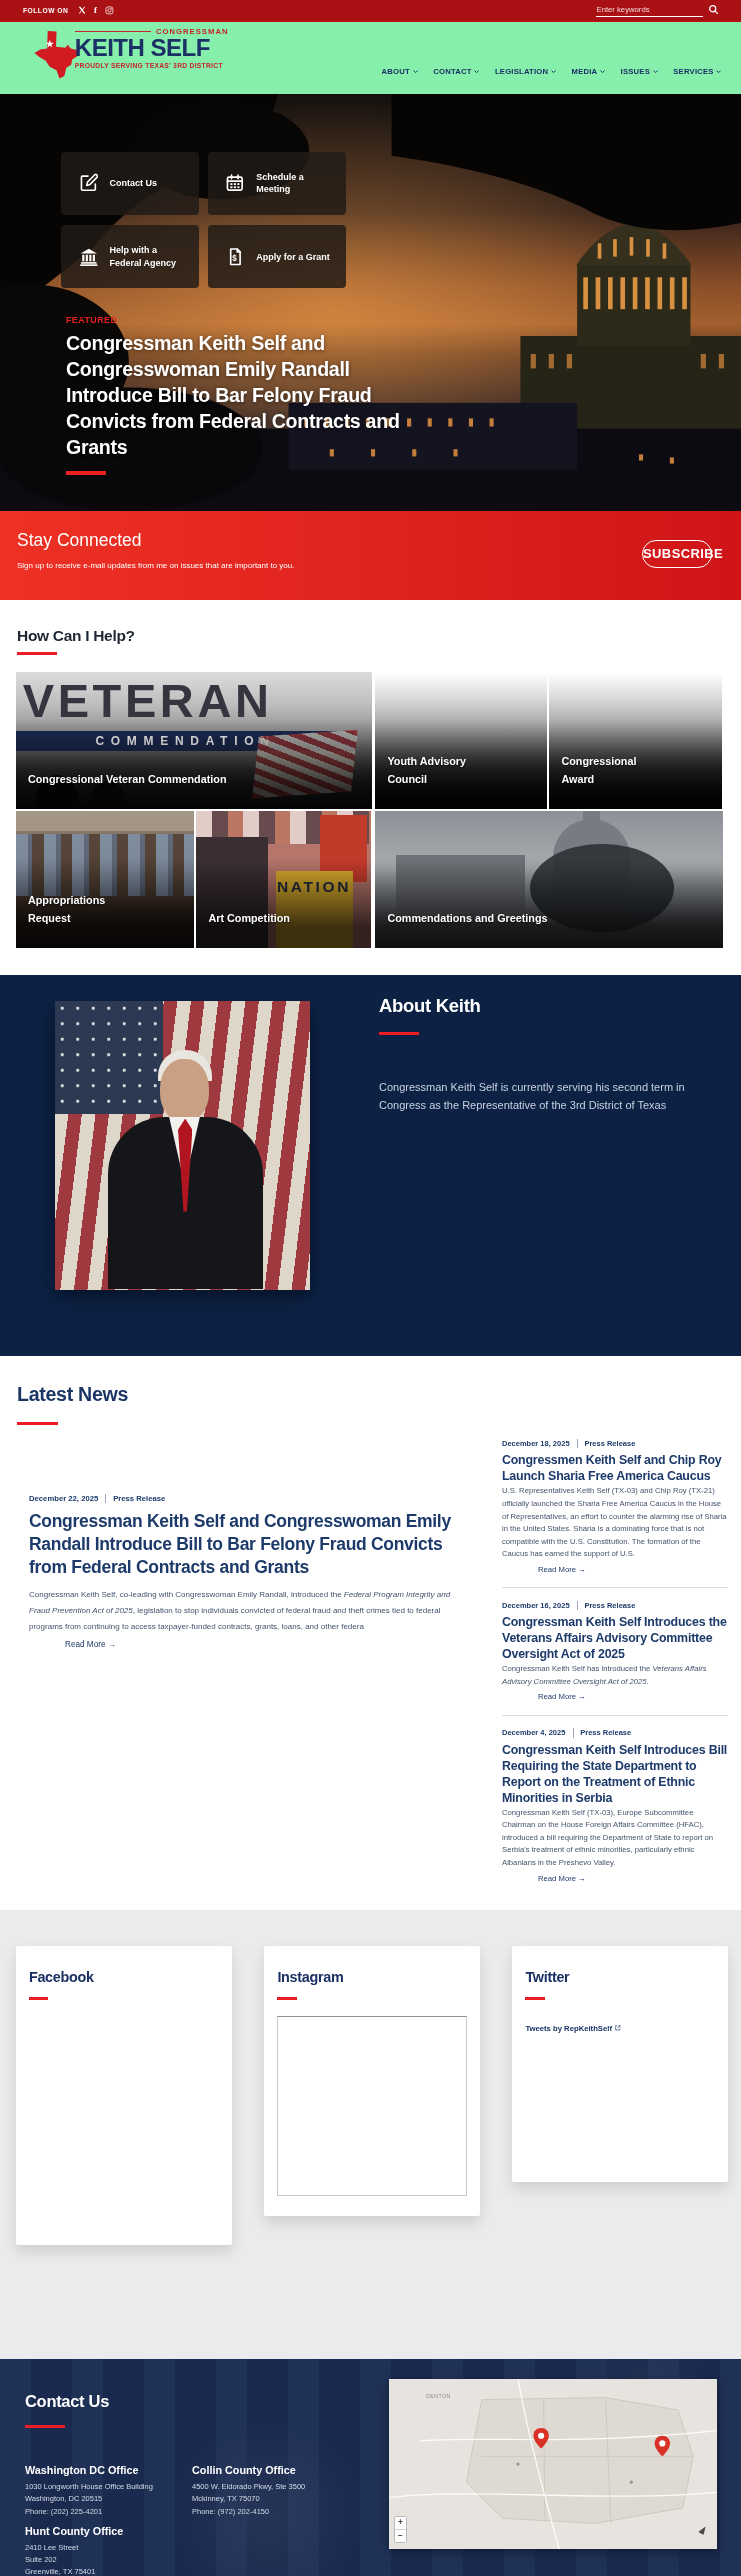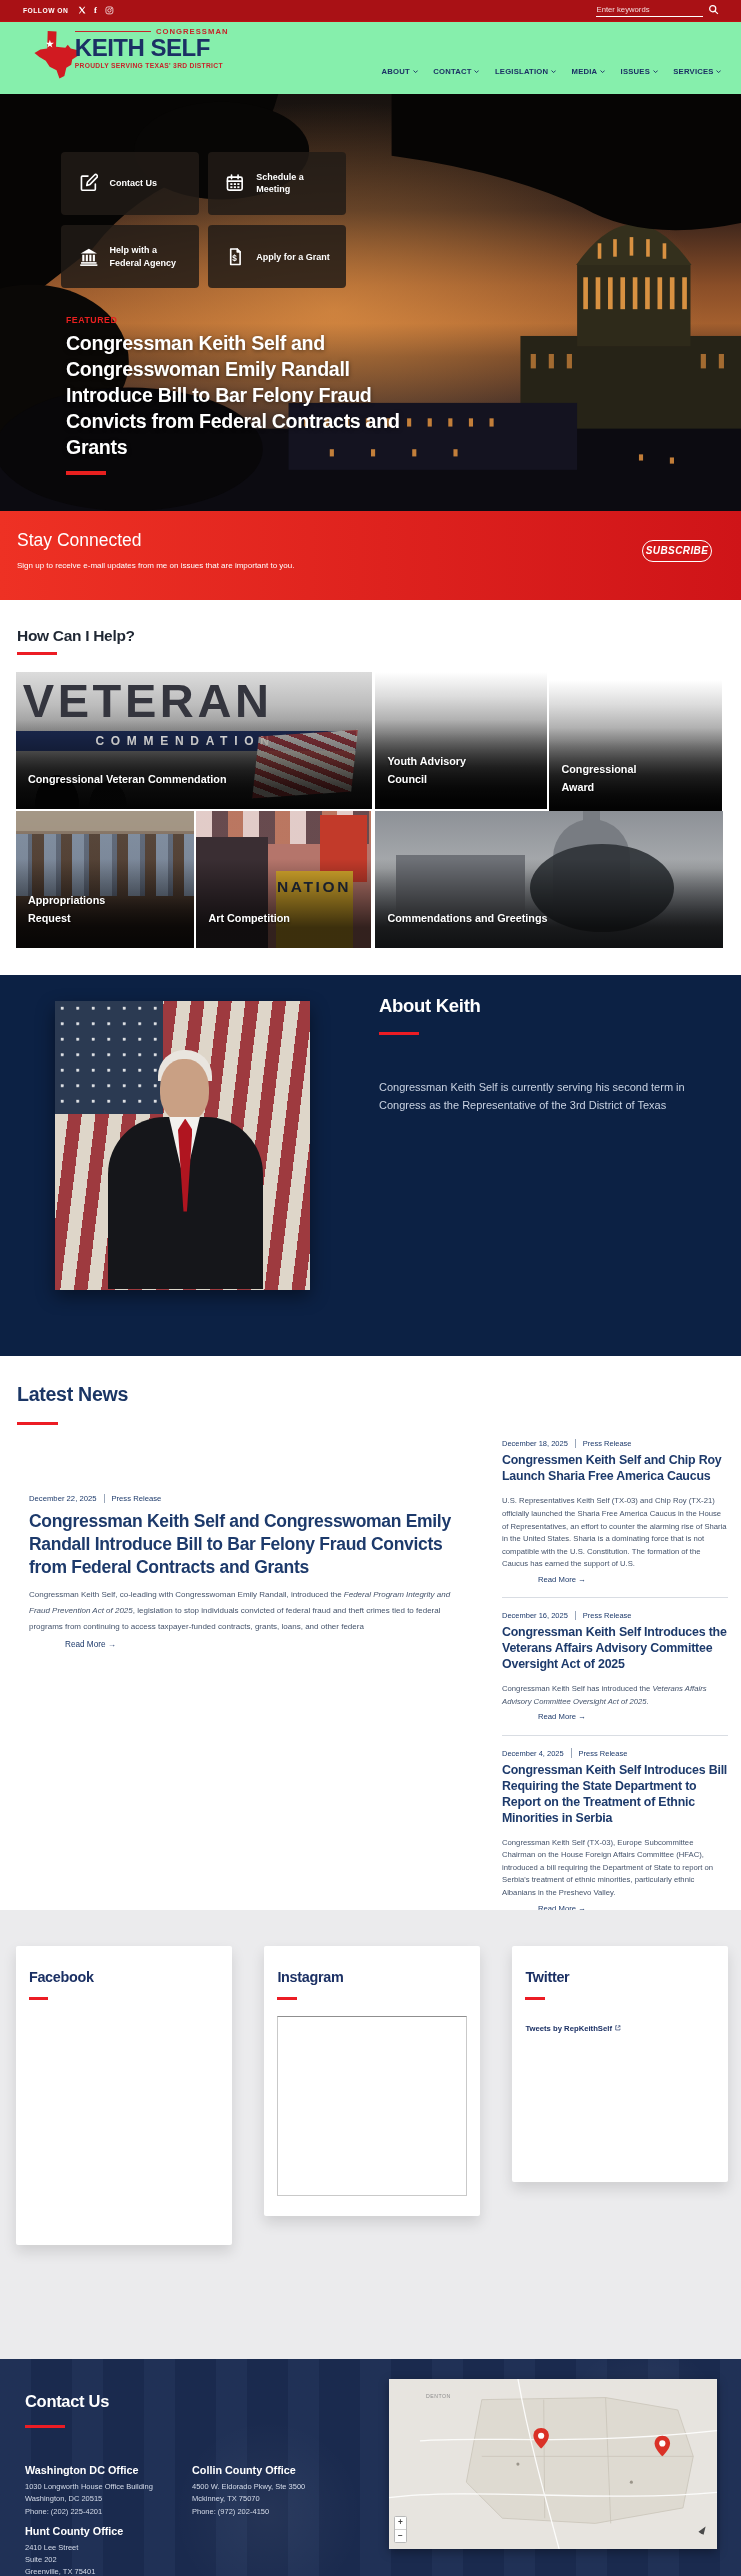--- a/index.html
+++ b/index.html
@@ -37,40 +37,40 @@
   .ql-label { color:#fff; font-weight:700; font-size:9px; line-height:1.4; white-space:pre-line; }
   .hero-text { position:absolute; left:66px; top:221px; width:340px; }
   .featured-tag { color:#e8201f; font-size:8.8px; font-weight:700; letter-spacing:0.5px; }
   .hero-headline { color:#fff; font-size:19.6px; line-height:26px; font-weight:700; letter-spacing:-0.3px; margin-top:5.2px; text-shadow:0 1px 4.1px rgba(0,0,0,.5); }
   .hero-redbar { width:40px; height:4.1px; background:#e8201f; margin-top:11.3px; }
 
   
   .stay { height:89px; background:linear-gradient(90deg,#ee3124,#cf1418); position:relative; color:#fff; }
   .stay-title { position:absolute; left:17px; top:19.6px; font-size:17.5px; font-weight:400; }
   .stay-sub { position:absolute; left:17px; top:50px; font-size:8px; }
-  .subscribe-btn { position:absolute; right:30px; top:29px; width:70px; height:22px; border:1.5px solid #fff; border-radius:15.5px; background:transparent; color:#fff; font-size:10px; font-weight:700; letter-spacing:0.4px; cursor:pointer; font-family:inherit;font-style:italic; }
+  .subscribe-btn { position:absolute; right:30px; top:29px; width:70px; height:28px; border:1.5px solid #fff; border-radius:15.5px; background:transparent; color:#fff; font-size:13px; font-weight:700; letter-spacing:0.4px; cursor:pointer; font-family:inherit; }
 
   
   .help { height:375px; background:#fff; position:relative; }
   .section-h { font-size:15.5px; font-weight:700; letter-spacing:-0.3px; }
   .redbar { height:3.6px; width:40px; background:#ec1c24; }
   .help .section-h { position:absolute; left:17px; top:27px; color:#1f2733; }
   .help .redbar { position:absolute; left:17px; top:52px; }
   .tile { position:absolute; overflow:hidden; cursor:pointer; }
   .tile::after { content:""; position:absolute; inset:0; background:linear-gradient(180deg, rgba(0,0,0,0) 35%, rgba(0,0,0,.72) 85%); }
   .tile-label { position:absolute; left:12.4px; bottom:20.6px; color:#fff; font-size:10.8px; font-weight:700; line-height:1.6; white-space:pre-line; z-index:2; text-shadow:0 0.5px 2.1px rgba(0,0,0,.7); }
   .t-vet { left:15.5px; top:72px; width:356px; height:137px; background:linear-gradient(180deg,#dcdcdc 0%,#bdbdbd 24%,#8a8a8a 48%,#3f3f3f 72%,#0d0d0d 100%); }
   .vet-word1 { position:absolute; top:1px; left:7.2px; font-size:47px; font-weight:700; color:#34353e; letter-spacing:3.6px; white-space:nowrap; }
   .vet-band { position:absolute; top:59px; left:0; width:340px; height:20.6px; background:#1c2a52; display:flex; align-items:center; justify-content:center; }
   .vet-word2 { color:#fff; font-size:12px; font-weight:700; letter-spacing:6.7px; white-space:nowrap; }
   .vet-flag { position:absolute; right:17.5px; bottom:13.4px; width:98px; height:62px; transform:skew(-10deg) rotate(-4deg); background:repeating-linear-gradient(24deg,#a23636 0 5.7px,#d8d2c6 5.7px 11.3px); opacity:.8; }
   .vet-sil { position:absolute; left:10.3px; bottom:0; width:129px; height:52px; background:radial-gradient(ellipse 36px 46px at 31px 46px,#0a0a0a 60%,transparent 61%),radial-gradient(ellipse 31px 41px at 82px 49px,#101010 60%,transparent 61%); }
   .t-grad { background:linear-gradient(180deg,#ffffff 0%,#dcdcdc 18%,#9a9a9a 44%,#3c3c3c 70%,#090909 94%); }
   .t-youth { left:375px; top:72px; width:172px; height:137px; }
-  .t-award { left:549px; top:80px; width:173px; height:137px; }
+  .t-award { left:549px; top:72px; width:173px; height:137px; }
   .t-appro { left:15.5px; top:211px; width:178px; height:137px; background:linear-gradient(180deg,#97897a 0%,#6e5847 42%,#3c2d24 72%,#191210 100%); }
   .appro-cols { position:absolute; top:23px; left:0; right:0; height:62px; background:repeating-linear-gradient(90deg,#7e93ad 0 12.4px,#58687f 12.4px 16.5px,#4c3b30 16.5px 28px); opacity:.8; }
   .appro-top { position:absolute; top:0; left:0; right:0; height:20.6px; background:#a79a88; opacity:.85; }
   .t-art { left:196px; top:211px; width:175px; height:137px; background:#b5756b; }
   .art-strip { position:absolute; top:0; left:0; right:0; height:33px; background:repeating-linear-gradient(90deg,rgba(250,250,250,.65) 0 15.5px,rgba(40,40,55,.55) 15.5px 32px,rgba(190,120,90,.6) 32px 47px); }
   .art-dark { position:absolute; left:0; top:26px; width:72px; height:111px; background:#3a2e33; }
   .art-red { position:absolute; right:4.1px; top:4.1px; width:47px; height:67px; background:#c23a2a; }
   .art-yellow { position:absolute; right:18.5px; bottom:0; width:77px; height:77px; background:#d7a92c; display:flex; justify-content:center; padding-top:7.2px; }
   .art-nation { color:#232c3e; font-size:15.5px; font-weight:700; letter-spacing:2.6px; }
   .t-comm { left:375px; top:211px; width:348px; height:137px; background:linear-gradient(180deg,#8d9197 0%,#a8abae 42%,#7d8187 68%,#383c42 100%); }
@@ -90,33 +90,33 @@
   .p-tie { position:absolute; left:123px; top:118px; width:14.4px; height:93px; background:#b01520; clip-path:polygon(50% 0,100% 12%,62% 100%,38% 100%,0 12%); }
   .about-col { position:absolute; left:379px; top:20.6px; width:319px; }
   .about .section-h { color:#fff; font-size:18.5px; }
   .about .redbar { margin-top:14.4px; }
   .about-text { margin-top:44px; color:#c9d2e2; font-size:11px; line-height:17.5px; max-width:309px; }
 
   
   .news { height:554px; background:#fff; position:relative; }
   .news .section-h { position:absolute; left:17px; top:27px; color:#1b3665; font-size:19.6px; }
   .news .redbar { position:absolute; left:17px; top:66px; width:41px; }
-  .date-row { display:flex; align-items:flex-end; gap:7.2px; color:#1d3a6b; font-weight:400; }
+  .date-row { display:flex; align-items:center; gap:7.2px; color:#1d3a6b; font-weight:700; }
   .date-sep { width:0.5px; height:9.3px; background:#9aa7ba; }
   .news-main { position:absolute; left:29px; top:138px; width:444px; }
   .news-main .date-row { font-size:7.7px; }
   .news-main-title { margin-top:7.2px; color:#1d3a6b; font-size:17.5px; line-height:23px; font-weight:700; letter-spacing:-0.3px; cursor:pointer; }
   .news-body { margin-top:8.2px; color:#44536b; font-size:8px; line-height:16px; }
   .read-more { margin-top:5.2px; color:#1d3a6b; font-size:8.2px; font-weight:400; cursor:pointer;padding-left:36px; }
   .news-side { position:absolute; left:502px; top:71px; width:226px; }
   .side-article { padding:12.4px 0 13.4px; }
   .side-article + .side-article { border-top:0.5px solid #d9dde3; }
   .news-side .date-row { font-size:7.5px; }
   .side-title { margin-top:4.1px; color:#1d3a6b; font-size:12.4px; line-height:16px; font-weight:700; letter-spacing:-0.2px; cursor:pointer; }
-  .side-body { margin-top:11px; color:#44536b; font-size:7.7px; line-height:12.6px; }
+  .side-body { margin-top:1px; color:#44536b; font-size:7.7px; line-height:12.6px; }
   .news-side .read-more { margin-top:4.1px; font-size:7.7px; }
   .it { font-style:italic; }
 
   
   .social { height:449px; background:#ebebed; position:relative; }
   .card { position:absolute; top:36px; width:216px; background:#fff; border-radius:2px; box-shadow:0 6.2px 13.4px rgba(0,0,0,.12); padding:23px 13.4px 0; }
   .card-fb { left:15.5px; height:299px; }
   .card-ig { left:264px; height:270px; }
   .card-tw { left:512px; height:236px; }
   .card-h { color:#1b3064; font-size:14.4px; font-weight:700; letter-spacing:-0.3px; }

